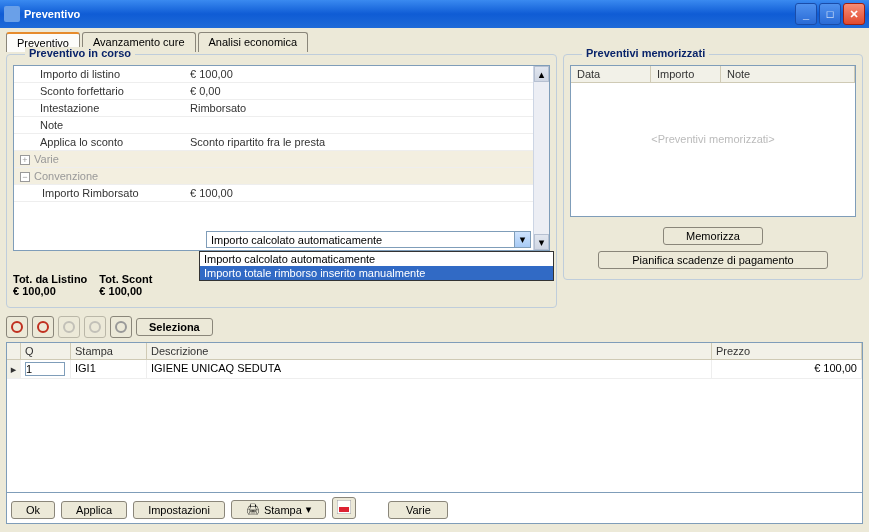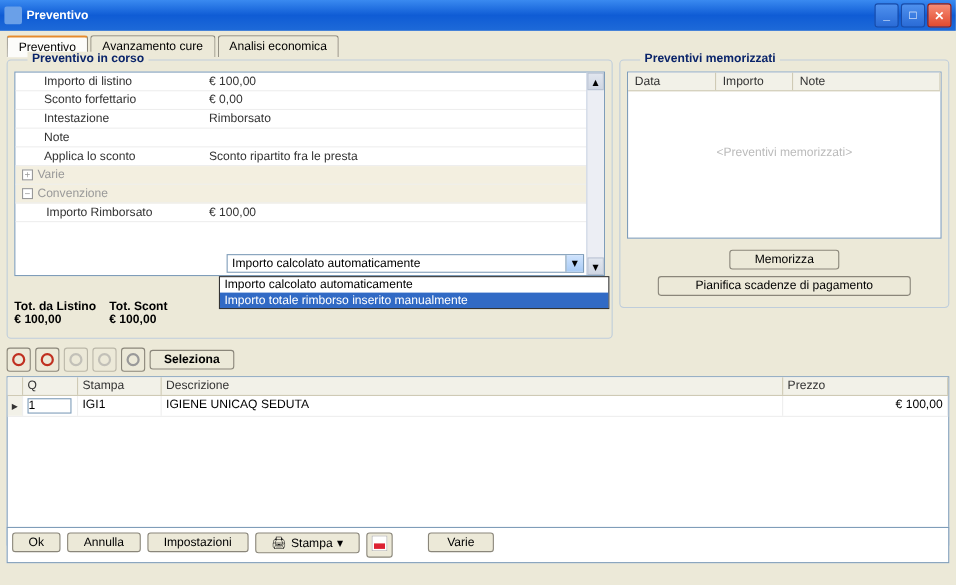--- a/index.html
+++ b/index.html
@@ -49,21 +49,21 @@
 .circbtn { width: 22px; height: 22px; border: 1px solid #8a867a; border-radius: 3px; background: #ece9d8; display:flex; align-items:center; justify-content:center; }
 .circ { width: 12px; height: 12px; border-radius: 50%; border: 2px solid #999; }
 .circ.red { border-color: #c03020; }
 .grid2 { margin: 0 6px; background: #fff; border: 1px solid #7f9db9; height: 154px; }
 .grid2 .hdr { display: flex; background: #f2f1e8; border-bottom: 1px solid #cfcab5; }
 .grid2 .hdr div { padding: 2px 4px; border-right: 1px solid #cfcab5; color: #333; }
 .grid2 .drow { display: flex; border-bottom: 1px solid #eee; }
 .grid2 .drow div { padding: 2px 4px; border-right: 1px solid #eee; }
 .rowptr { width: 14px; display:flex; align-items:center; justify-content:center; color:#333; background:#f2f1e8; border-right:1px solid #cfcab5; }
 .qcell input { width: 40px; border: 1px solid #7f9db9; height: 14px; font-size: 11px; }
-.footer { position: absolute; bottom: 20px; left: 6px; right: 6px; background: #fff; border: 1px solid #7f9db9; padding: 4px; display: flex; gap: 6px; align-items: flex-start; }
+.footer { position: absolute; bottom: 8px; left: 6px; right: 6px; background: #fff; border: 1px solid #7f9db9; padding: 4px; display: flex; gap: 6px; align-items: flex-end; }
 .pdfico { background: #fff; display:inline-flex; width:14px; height:14px; }
 </style>
 </head>
 <body>
 
 <div class="titlebar">
   <div class="icon"></div>
   <div class="title">Preventivo</div>
   <div class="winbtn min">_</div>
   <div class="winbtn max">□</div>
@@ -195,21 +195,21 @@
     <div class="rowptr">▸</div>
     <div class="qcell" style="width:50px"><input value="1" style=""></div>
     <div style="width:76px">IGI1</div>
     <div style="flex:1">IGIENE UNICAQ SEDUTA</div>
     <div style="width:150px; text-align:right;">€ 100,00</div>
   </div>
 </div>
 
 <div class="footer">
   <div class="btn" style="min-width:40px">Ok</div>
-  <div class="btn" style="min-width:60px">Annulla</div>
+  <div class="btn" style="min-width:60px">Applica</div>
   <div class="btn" style="min-width:80px">Impostazioni</div>
   <div class="btn" style="min-width:70px; display:flex; align-items:center; gap:4px; justify-content:center;">
     <span>🖨</span>
     <span>Stampa</span>
     <span>▾</span>
   </div>
   <div class="btn" style="min-width:22px; padding:2px 4px;">
     <span class="pdfico">
         <svg width="14" height="14">
           <rect width="14" height="14" fill="#fff" stroke="#999"></rect>

